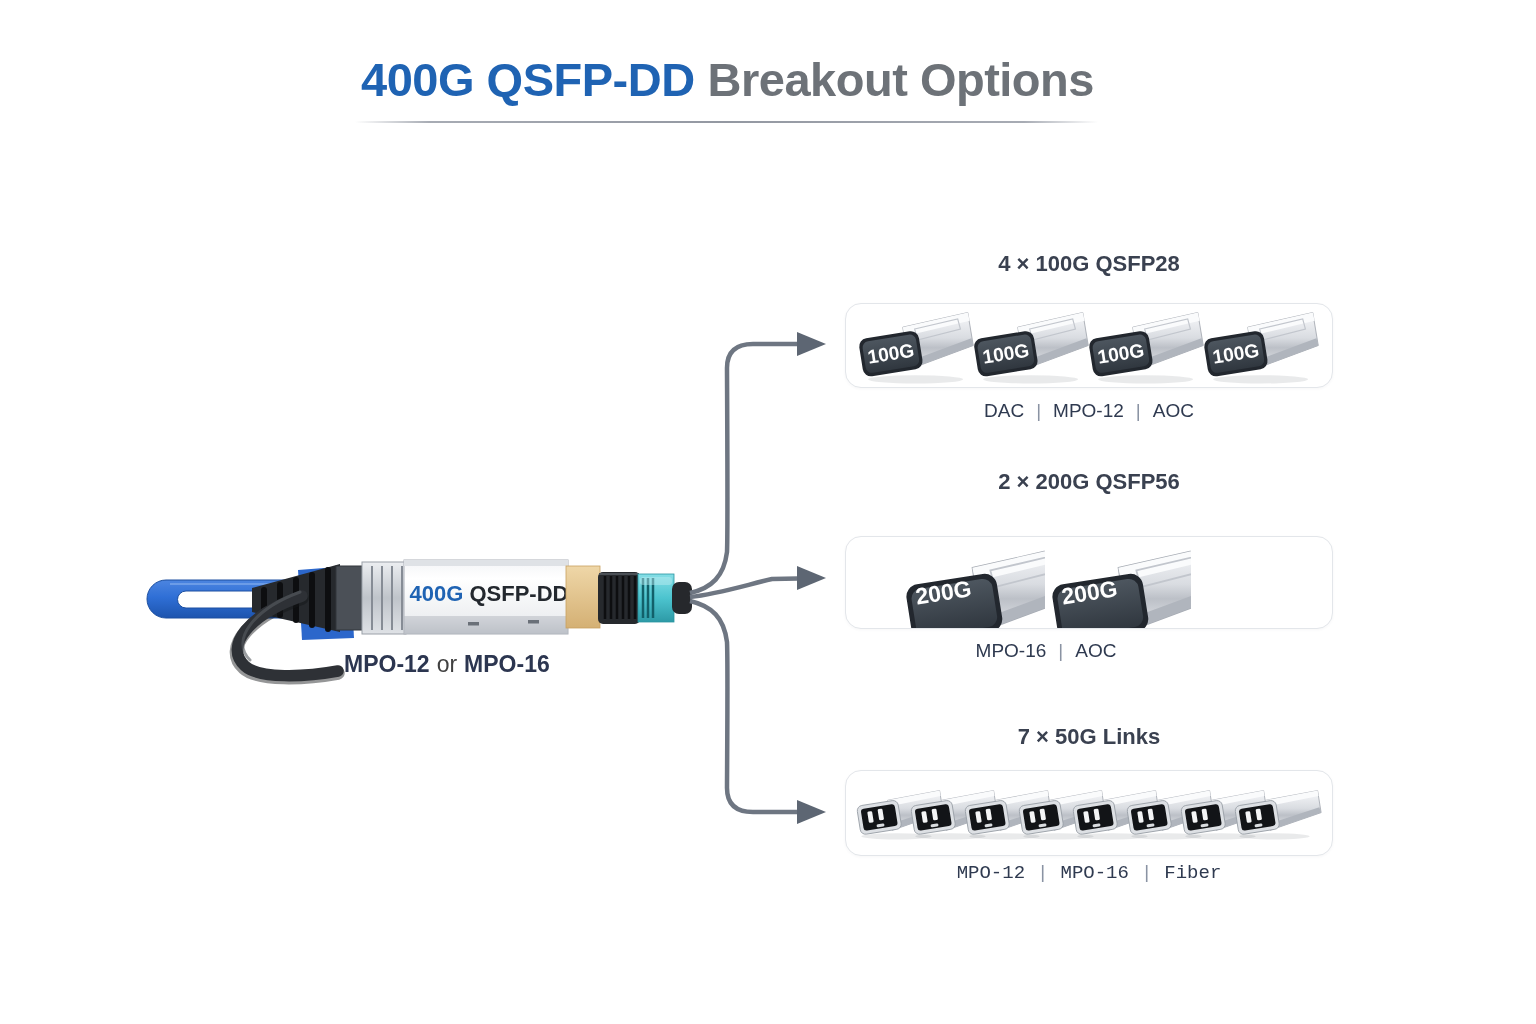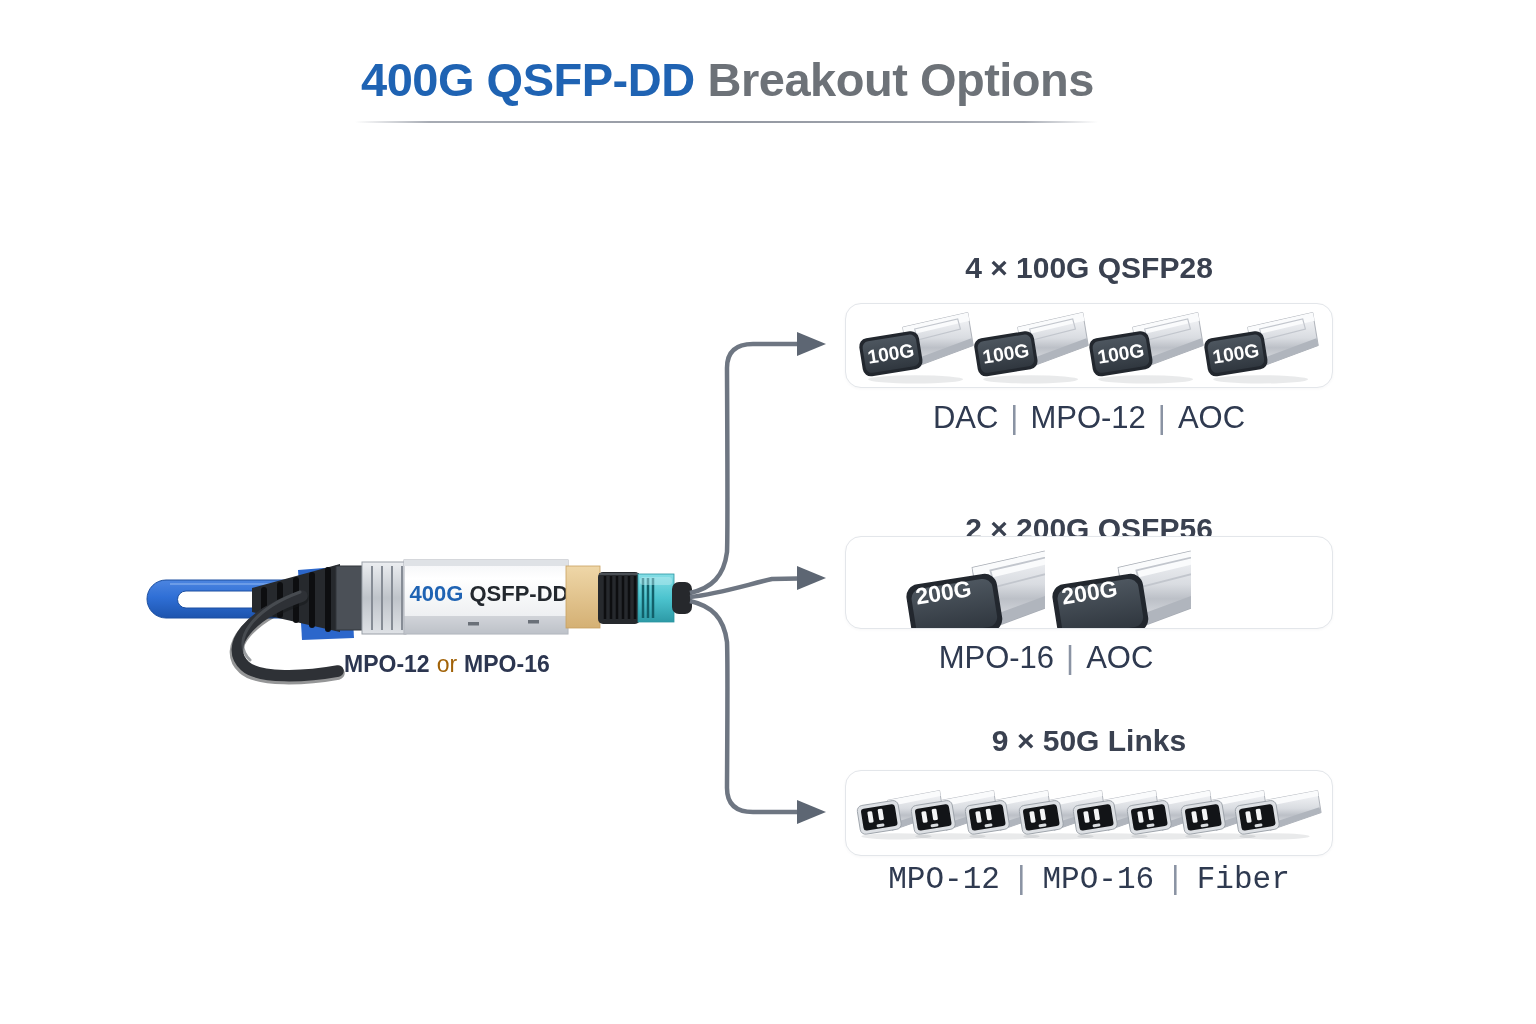--- a/index.html
+++ b/index.html
@@ -22,43 +22,43 @@
   .title .hl{color:var(--accent-blue);margin-right:13px;}
   .title .rest{color:var(--title-gray);}
   .title-divider{
     left:355px;top:121px;width:743px;height:2px;
     background:linear-gradient(90deg, rgba(140,146,158,0) 0%, rgba(130,136,148,.7) 10%,
       rgba(120,126,138,.8) 50%, rgba(130,136,148,.7) 90%, rgba(140,146,158,0) 100%);
   }
 
   
   .section-heading{
-    width:488px;text-align:center;font-size:30px;font-weight:700;
+    width:488px;text-align:center;font-size:22px;font-weight:700;
     color:var(--heading-dark);white-space:nowrap;
   }
   .card{
     left:845px;width:488px;background:#fff;border:1.5px solid var(--card-border);
     border-radius:16px;box-shadow:0 1px 3px rgba(40,50,70,.04);
     display:flex;align-items:center;justify-content:center;overflow:hidden;
   }
   .caption{
-    width:488px;text-align:center;font-size:31px;color:var(--caption-dark);white-space:nowrap;
+    width:488px;text-align:center;font-size:19px;color:var(--caption-dark);white-space:nowrap;
   }
   .caption .sep{color:var(--caption-sep);padding:0 12px;font-weight:400;}
 
   svg.qsfp28{width:119px;height:77px;margin:0 -2px;flex:0 0 auto;}
   svg.qsfp56{width:142px;height:92px;margin:0 2px;flex:0 0 auto;}
   .row-200g{display:flex;align-items:center;transform:translateX(-42px);}
   svg.sfp50{width:88px;height:55px;flex:0 0 auto;}
   svg.sfp50:not(:last-child){margin-right:-34px;}
 
   
   .device-caption{left:344px;top:651px;font-size:23px;color:#2c3650;white-space:nowrap;}
   .device-caption b{font-weight:700;}
-  .device-caption .or{font-weight:400;margin:0 7px;color:#a16207;}
+  .device-caption .or{font-weight:400;margin:0 7px;color:#404040;}
 
   .overlay{left:0;top:0;}
 </style>
 </head>
 <body>
 
 <svg width="0" height="0" style="position:absolute" aria-hidden="true">
   <defs>
     <linearGradient id="gSilver" x1="0" y1="0" x2="0" y2="1">
       <stop offset="0" stop-color="#f8f9fb"></stop>
@@ -239,42 +239,42 @@
     <use href="#qsfp-body"></use>
       <g transform="rotate(-9 37 51)">
         <text x="37" y="58" text-anchor="middle" font-size="21" font-weight="bold" fill="#fff" font-family="Liberation Sans, sans-serif">100G</text>
       </g>
   </svg>
 </div>
 <div class="abs caption" style="left:845px;top:400px;">
   <span>DAC</span><span class="sep">|</span><span>MPO-12</span><span class="sep">|</span><span>AOC</span>
 </div>
 
-<div class="abs section-heading" style="left:845px;top:512px;">2 × 200G QSFP56</div>
+<div class="abs section-heading" style="left:845px;top:469px;">2 × 200G QSFP56</div>
 <div class="abs card" style="top:536px;height:93px;">
   <div class="row-200g">
     <svg class="qsfp56" viewBox="0 0 165 107">
       <use href="#qsfp-body" transform="scale(1.27)"></use>
         <g transform="scale(1.27) rotate(-9 37 51)">
           <text x="37" y="58" text-anchor="middle" font-size="21" font-weight="bold" fill="#fff" font-family="Liberation Sans, sans-serif">200G</text>
         </g>
     </svg>
     <svg class="qsfp56" viewBox="0 0 165 107">
       <use href="#qsfp-body" transform="scale(1.27)"></use>
         <g transform="scale(1.27) rotate(-9 37 51)">
           <text x="37" y="58" text-anchor="middle" font-size="21" font-weight="bold" fill="#fff" font-family="Liberation Sans, sans-serif">200G</text>
         </g>
     </svg>
   </div>
 </div>
 <div class="abs caption" style="left:802px;top:640px;">
   <span>MPO-16</span><span class="sep">|</span><span>AOC</span>
 </div>
 
-<div class="abs section-heading" style="left:845px;top:724px;">9 × 50G Links</div>
+<div class="abs section-heading" style="left:845px;top:724px;">7 × 50G Links</div>
 <div class="abs card" style="top:770px;height:86px;">
   <svg class="sfp50" viewBox="0 0 100 62">
       <use href="#sfp-body"></use>
     </svg>
   <svg class="sfp50" viewBox="0 0 100 62">
       <use href="#sfp-body"></use>
     </svg>
   <svg class="sfp50" viewBox="0 0 100 62">
       <use href="#sfp-body"></use>
     </svg>

